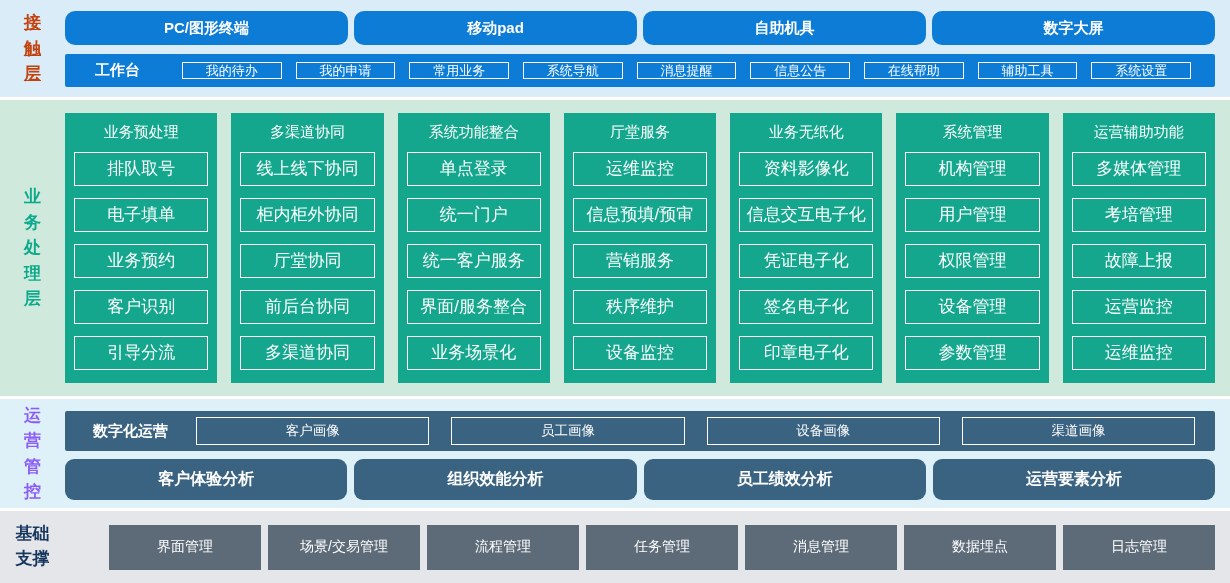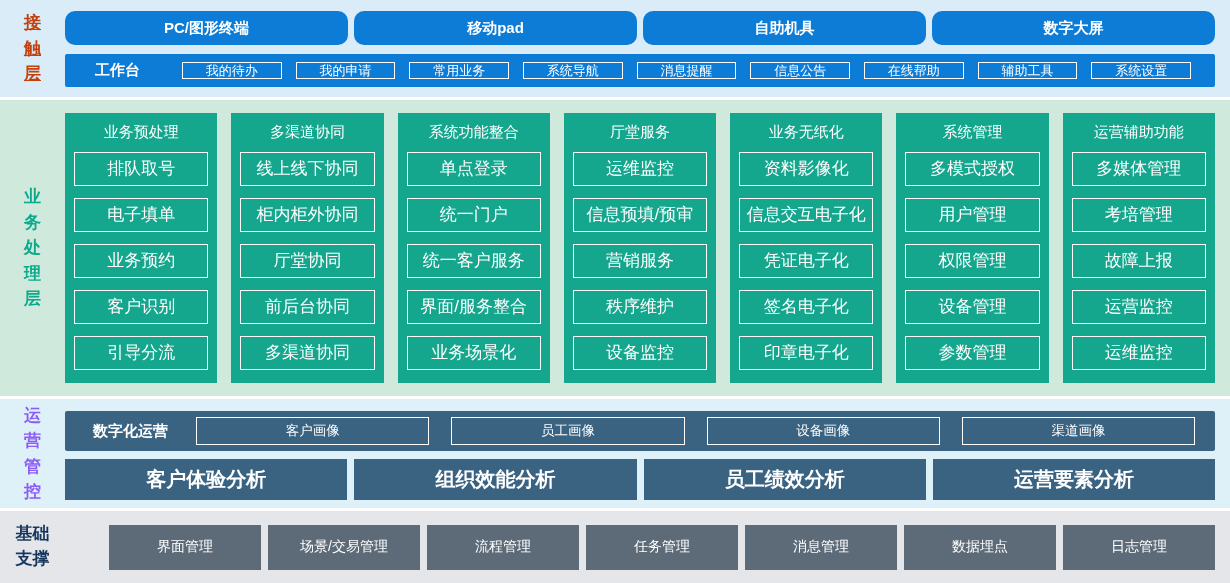--- a/index.html
+++ b/index.html
@@ -157,25 +157,25 @@
     align-items: center;
     justify-content: center;
     font-size: 13.5px;
     white-space: nowrap;
   }
   .analyses { display: flex; gap: 7px; height: 41px; }
   .analysis {
     flex: 1;
     background: #3a6382;
     color: #fff;
-    border-radius: 0;
-    display: flex;
-    align-items: center;
-    justify-content: center;
-    font-size: 20px;
+    border-radius: 9px;
+    display: flex;
+    align-items: center;
+    justify-content: center;
+    font-size: 16px;
     font-weight: bold;
   }
 
   
   .foundation-content { justify-content: center; padding-left: 44px; }
   .foundation-items { display: flex; gap: 7px; height: 45px; }
   .f-item {
     flex: 1;
     background: #5d6b79;
     color: #fff;
@@ -276,21 +276,21 @@
             <div class="col-box">凭证电子化</div>
             <div class="col-box">签名电子化</div>
             <div class="col-box">印章电子化</div>
           </div>
         </div>
 
 
         <div class="col">
           <div class="col-title">系统管理</div>
           <div class="col-boxes">
-            <div class="col-box">多模式授权</div>
+            <div class="col-box">机构管理</div>
             <div class="col-box">用户管理</div>
             <div class="col-box">权限管理</div>
             <div class="col-box">设备管理</div>
             <div class="col-box">参数管理</div>
           </div>
         </div>
 
         <div class="col">
           <div class="col-title">运营辅助功能</div>
           <div class="col-boxes">

